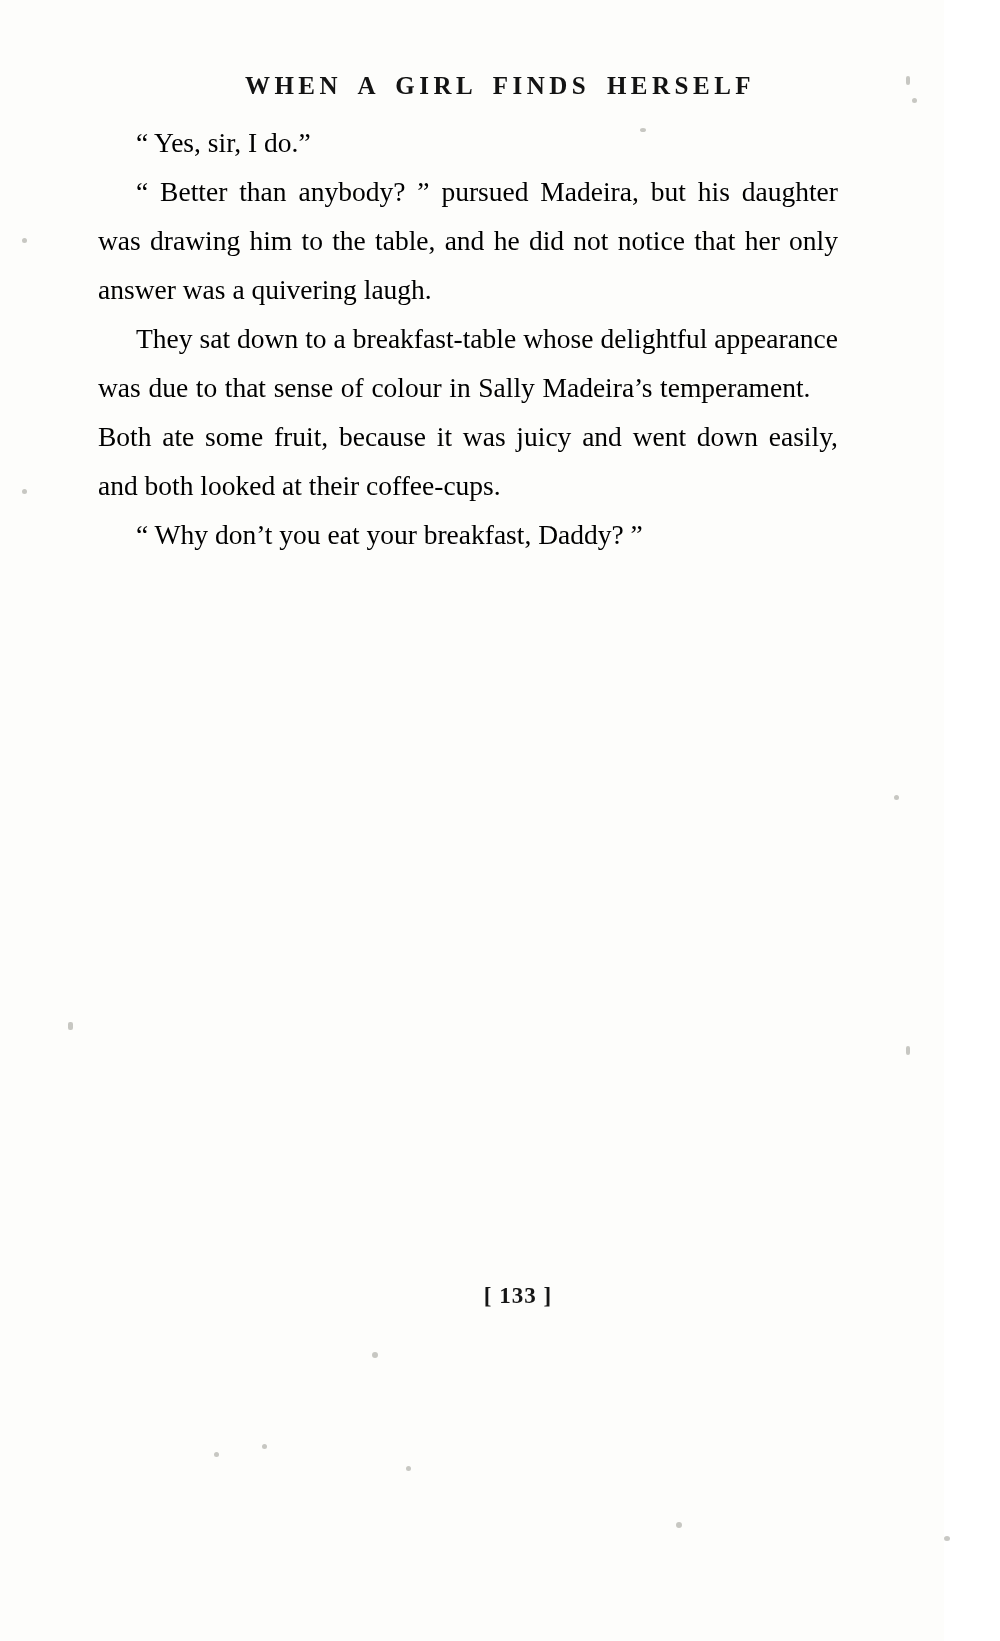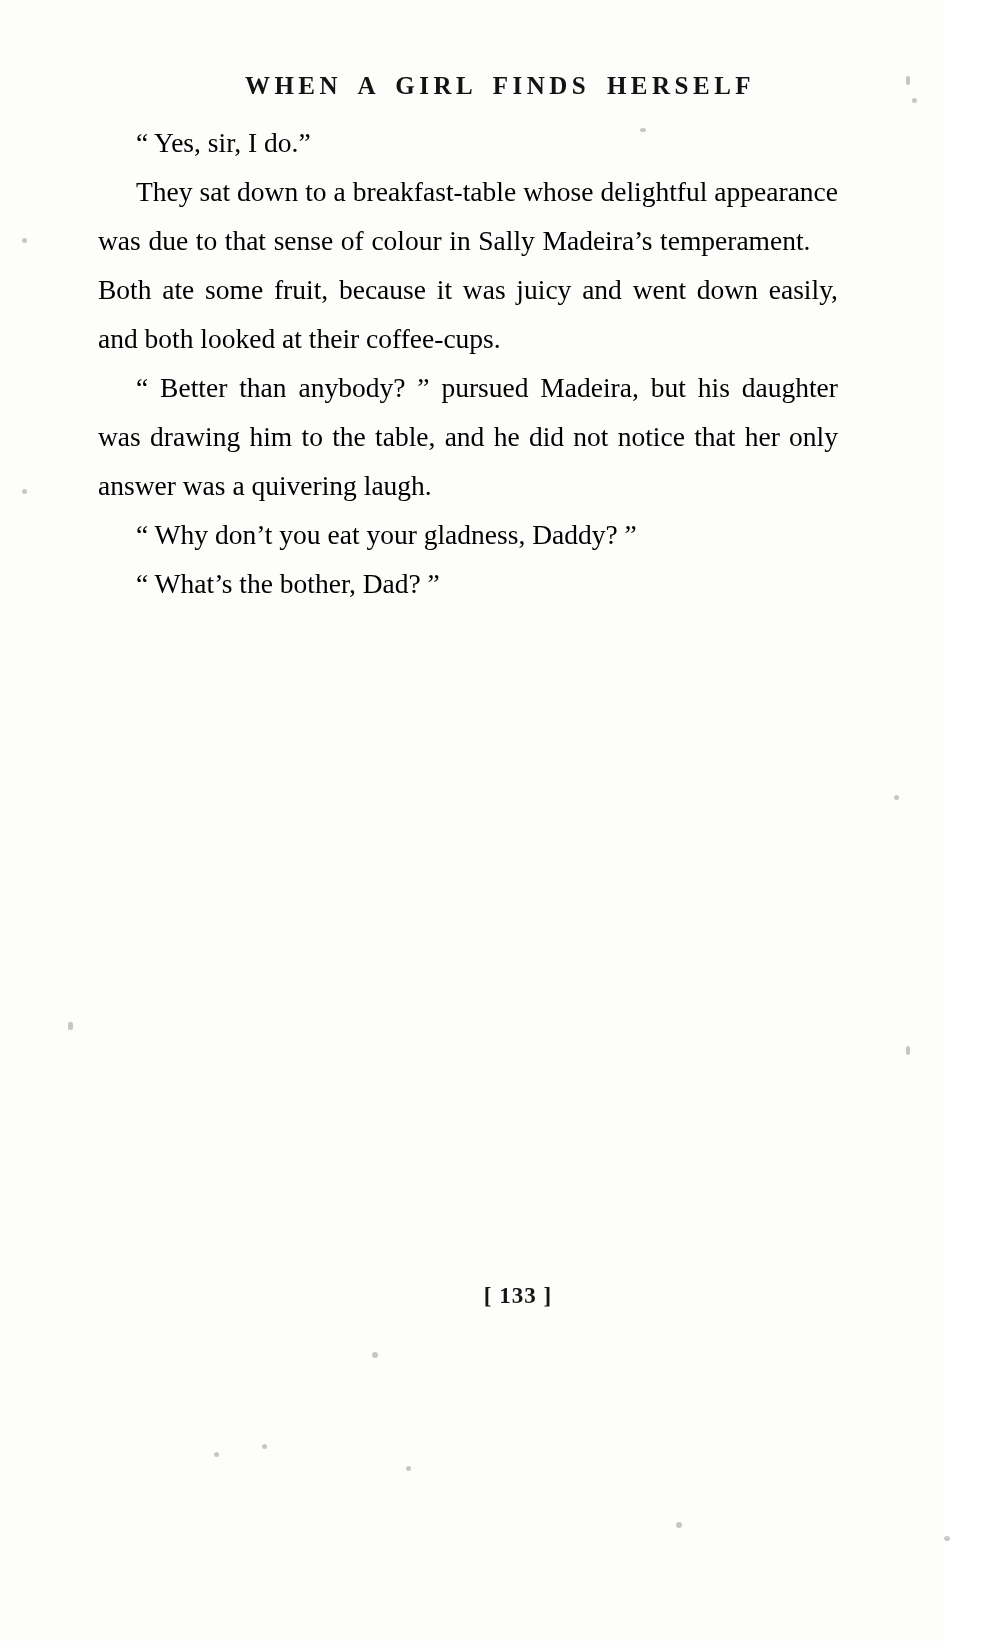--- a/index.html
+++ b/index.html
@@ -73,24 +73,23 @@
 </style>
 </head>
 <body>
 
 <div class="page">
 
   <div class="running-head">WHEN A GIRL FINDS HERSELF</div>
 
   <div class="text-block">
     <p>“ Yes, sir, I do.”</p>
+    <p>“ Better than anybody? ” pursued Madeira, but his daughter was drawing him to the table, and he did not notice that her only answer was a quivering laugh.</p>
     <p>They sat down to a breakfast-table whose delightful appearance was due to that sense of colour in Sally Madeira’s temperament. Both ate some fruit, because it was juicy and went down easily, and both looked at their coffee-cups.</p>
-    <p>“ Better than anybody? ” pursued Madeira, but his daughter was drawing him to the table, and he did not notice that her only answer was a quivering laugh.</p>
-    <p>“ Why don’t you eat your gladness, Daddy? ”</p>
-    <p>“ What’s the bother, Dad? ”</p>
+    <p>“ Why don’t you eat your breakfast, Daddy? ”</p>
   </div>
 
   <div class="folio">[ 133 ]</div>
 
   <span class="speck" style="left:906px; top:76px; width:4px; height:9px; border-radius:2px;"></span>
   <span class="speck" style="left:912px; top:98px; width:5px; height:5px;"></span>
   <span class="speck" style="left:640px; top:128px; width:6px; height:4px;"></span>
   <span class="speck" style="left:22px; top:238px; width:5px; height:5px;"></span>
   <span class="speck" style="left:22px; top:489px; width:5px; height:5px;"></span>
   <span class="speck" style="left:894px; top:795px; width:5px; height:5px;"></span>

